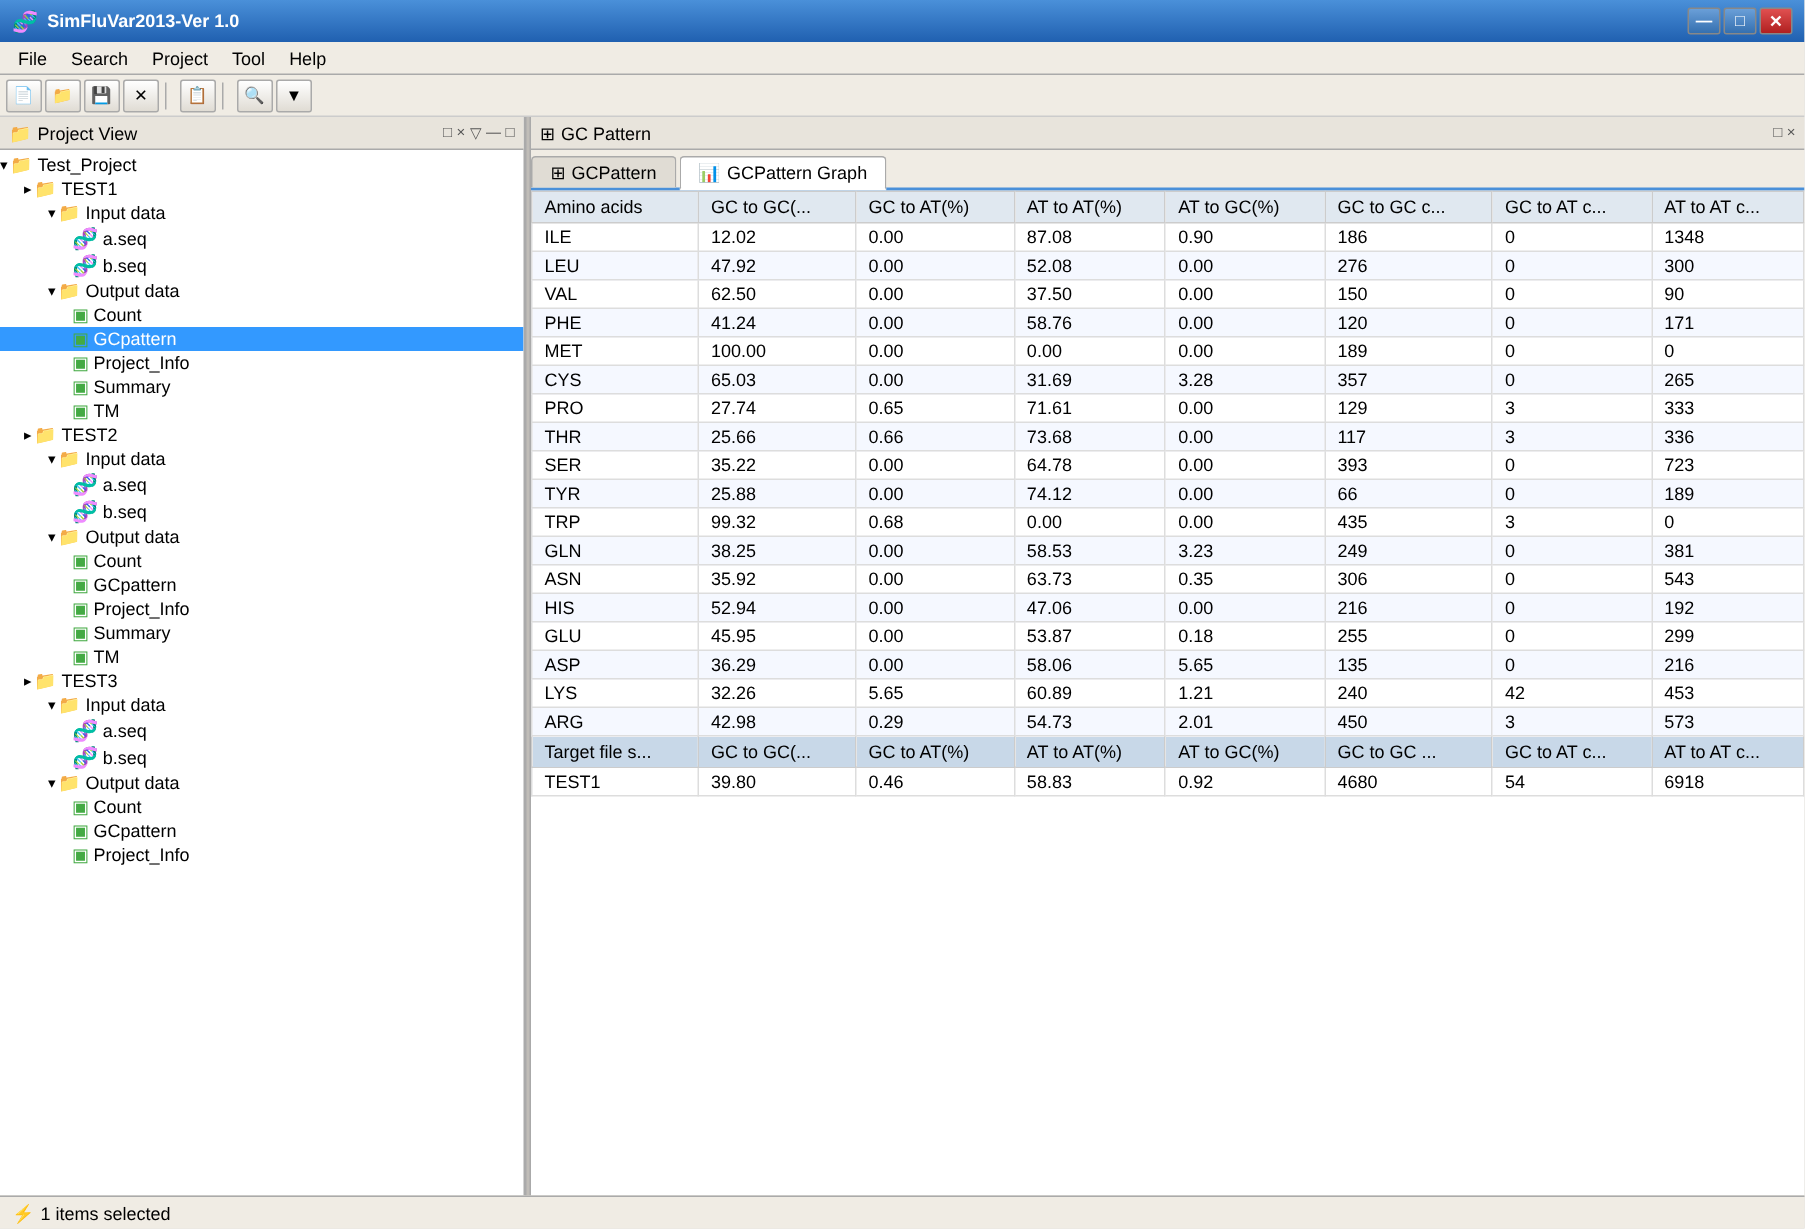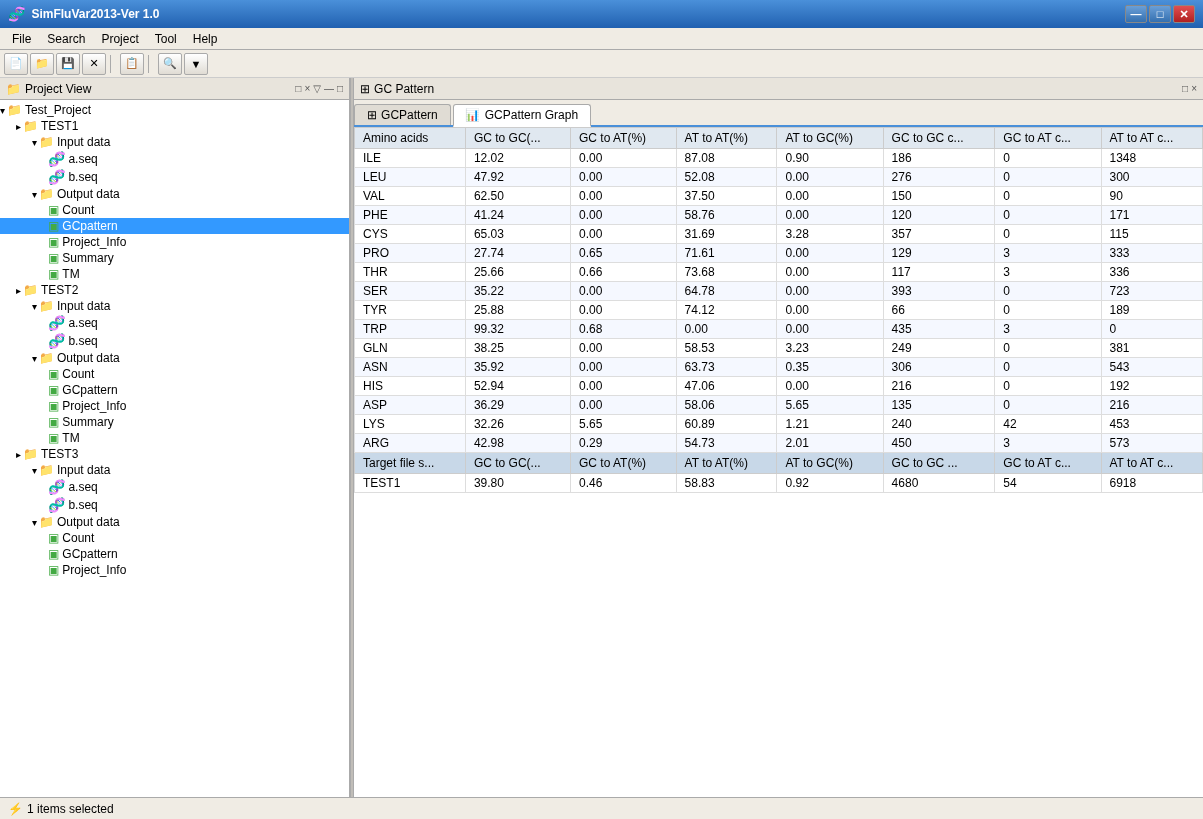--- a/index.html
+++ b/index.html
@@ -542,28 +542,38 @@
       <td>PHE</td>
       <td>41.24</td>
       <td>0.00</td>
       <td>58.76</td>
       <td>0.00</td>
       <td>120</td>
       <td>0</td>
       <td>171</td>
     </tr>
             <tr>
+      <td>MET</td>
+      <td>100.00</td>
+      <td>0.00</td>
+      <td>0.00</td>
+      <td>0.00</td>
+      <td>189</td>
+      <td>0</td>
+      <td>0</td>
+    </tr>
+            <tr>
       <td>CYS</td>
       <td>65.03</td>
       <td>0.00</td>
       <td>31.69</td>
       <td>3.28</td>
       <td>357</td>
       <td>0</td>
-      <td>115</td>
+      <td>265</td>
     </tr>
             <tr>
       <td>PRO</td>
       <td>27.74</td>
       <td>0.65</td>
       <td>71.61</td>
       <td>0.00</td>
       <td>129</td>
       <td>3</td>
       <td>333</td>
@@ -630,20 +640,30 @@
     </tr>
             <tr>
       <td>HIS</td>
       <td>52.94</td>
       <td>0.00</td>
       <td>47.06</td>
       <td>0.00</td>
       <td>216</td>
       <td>0</td>
       <td>192</td>
+    </tr>
+            <tr>
+      <td>GLU</td>
+      <td>45.95</td>
+      <td>0.00</td>
+      <td>53.87</td>
+      <td>0.18</td>
+      <td>255</td>
+      <td>0</td>
+      <td>299</td>
     </tr>
             <tr>
       <td>ASP</td>
       <td>36.29</td>
       <td>0.00</td>
       <td>58.06</td>
       <td>5.65</td>
       <td>135</td>
       <td>0</td>
       <td>216</td>

